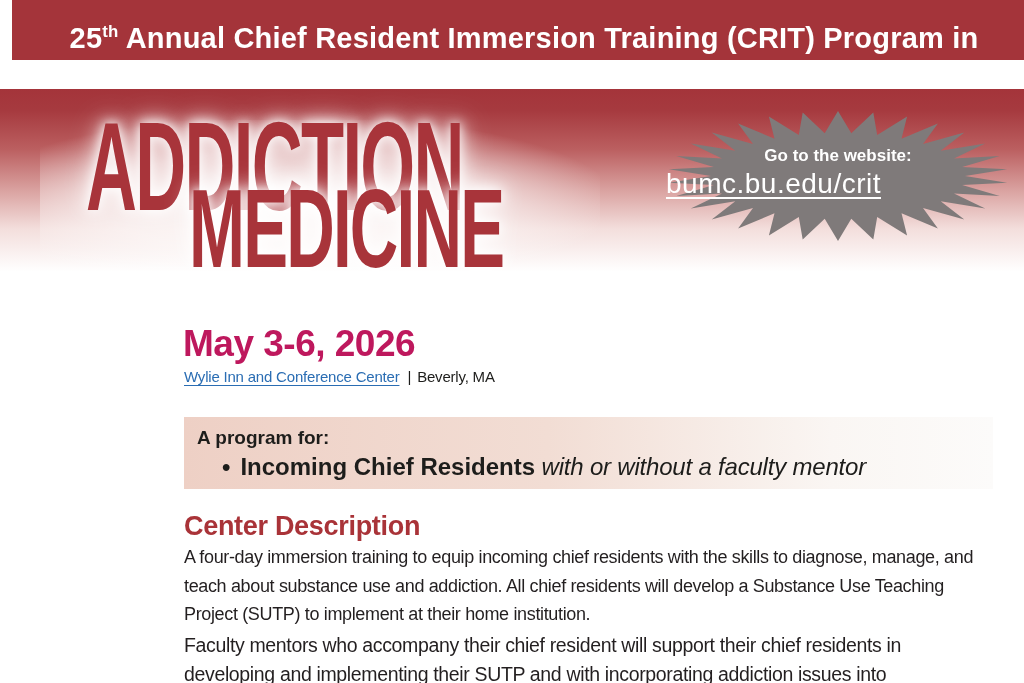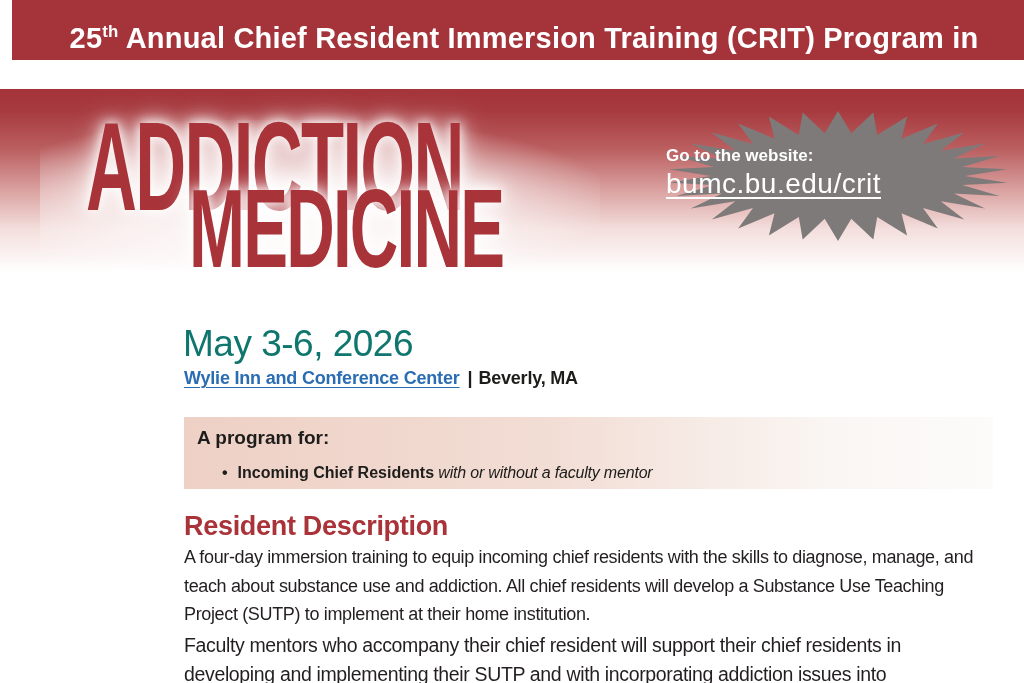--- a/index.html
+++ b/index.html
@@ -50,21 +50,21 @@
   .title-line1 { left: 86px; top: 104px; font-size: 126px; transform: scaleX(0.56); }
   .title-line2 { left: 189px; top: 173px; font-size: 112px; transform: scaleX(0.60); }
 
   
   .starburst {
     position: absolute; left: 666px; top: 110px; width: 344px; height: 136px;
   }
   .starburst svg { position: absolute; inset: 0; }
   .starburst-label {
     position: absolute; left: 0; top: 36px; width: 344px;
-    color: #ffffff; font-weight: bold; font-size: 17px;
+    text-align: center; color: #ffffff; font-weight: bold; font-size: 17px;
   }
   .starburst-url {
     position: absolute; left: 0; top: 58px; width: 344px;
     color: #ffffff; font-size: 28px;
     text-decoration: underline; text-underline-offset: 4px;
     font-weight: 400; letter-spacing: 0.5px;
   }
 
   
   .subtitle {
@@ -72,40 +72,40 @@
     color: #b22f35; font-weight: bold; font-size: 24px; letter-spacing: -0.3px;
   }
   .funding-note {
     position: absolute; left: 184px; top: 290px;
     color: #b22f35; font-size: 17.5px; letter-spacing: -0.2px;
   }
 
   
   .event-dates {
     position: absolute; left: 183px; top: 323px;
-    color: #0f766e; font-weight: 400; font-size: 37px; letter-spacing: -0.5px;
+    color: #be185d; font-weight: 700; font-size: 37px; letter-spacing: -0.5px;
   }
   .venue-line {
     position: absolute; left: 184px; top: 368px;
-    font-size: 18px; font-weight: bold; letter-spacing: -0.2px;
+    font-size: 15px; font-weight: normal; letter-spacing: -0.2px;
   }
   .venue-link {
     color: #2a6db3; text-decoration: underline; text-underline-offset: 3px; cursor: pointer;
   }
   .venue-sep { color: #1d1d1b; padding: 0 6px 0 8px; }
   .venue-loc { color: #1d1d1b; }
 
   
   .program-box {
     position: absolute; left: 184px; top: 417px; width: 809px; height: 72px;
     background: linear-gradient(90deg, #eed0c5 0%, #f2ddd4 45%, #faf6f3 80%, #fcfbfa 100%);
     padding: 10px 14px 12px 13px;
   }
   .program-box-heading { font-size: 19px; font-weight: bold; color: #1d1d1b; }
-  .program-bullet-line { font-size: 16px; margin-top: 15px; padding-left: 25px; color: #1d1d1b; }
+  .program-bullet-line { font-size: 24px; margin-top: 4px; padding-left: 25px; color: #1d1d1b; }
   .bullet-glyph { font-weight: bold; padding-right: 10px; }
   .bullet-bold { font-weight: bold; }
   .bullet-italic { font-style: italic; letter-spacing: -0.2px; }
 
   
   .section-heading {
     position: absolute; left: 184px; top: 511px;
     color: #a93338; font-weight: bold; font-size: 27px; letter-spacing: -0.3px;
   }
   .para-1 {
@@ -143,17 +143,17 @@
 
 
   <div class="event-dates">May 3-6, 2026</div>
   <div class="venue-line"><span class="venue-link">Wylie Inn and Conference Center</span><span class="venue-sep">|</span><span class="venue-loc">Beverly, MA</span></div>
 
   <div class="program-box">
     <div class="program-box-heading">A program for:</div>
     <div class="program-bullet-line"><span class="bullet-glyph">•</span><span class="bullet-bold">Incoming Chief Residents</span><span class="bullet-italic"> with or without a faculty mentor</span></div>
   </div>
 
-  <div class="section-heading">Resident Description</div>
+  <div class="section-heading">Center Description</div>
   <div class="para-1">A four-day immersion training to equip incoming chief residents with the skills to diagnose, manage, and teach about substance use and addiction. All chief residents will develop a Substance Use Teaching Project (SUTP) to implement at their home institution.</div>
   <div class="para-2">Faculty mentors who accompany their chief resident will support their chief residents in developing and implementing their SUTP and with incorporating addiction issues into</div>
 
 </div>
 
 </body></html>

